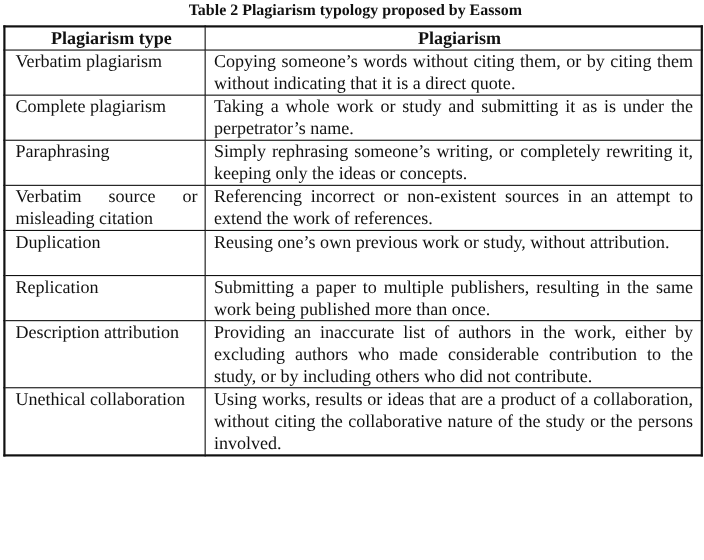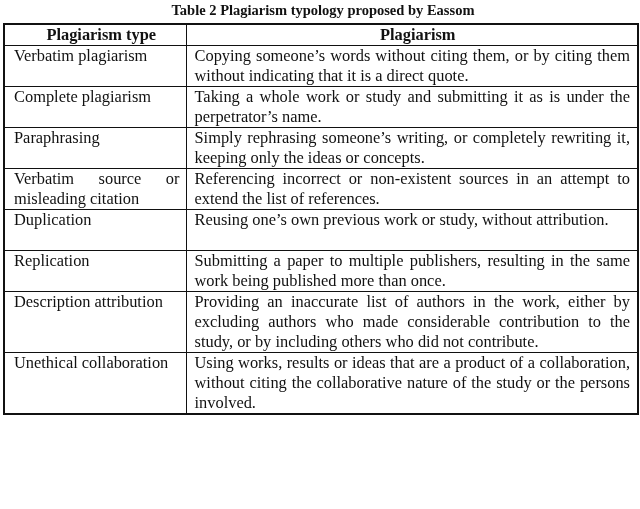--- a/index.html
+++ b/index.html
@@ -53,21 +53,21 @@
     <tr class="r2">
       <td class="type">Complete plagiarism</td>
       <td class="desc">Taking a whole work or study and submitting it as is under the perpetrator’s name.</td>
     </tr>
     <tr class="r2">
       <td class="type">Paraphrasing</td>
       <td class="desc">Simply rephrasing someone’s writing, or completely rewriting it, keeping only the ideas or concepts.</td>
     </tr>
     <tr class="r2">
       <td class="type">Verbatim source or misleading citation</td>
-      <td class="desc">Referencing incorrect or non-existent sources in an attempt to extend the list of references.</td>
+      <td class="desc">Referencing incorrect or non-existent sources in an attempt to extend the work of references.</td>
     </tr>
     <tr class="r2">
       <td class="type">Duplication</td>
       <td class="desc">Reusing one’s own previous work or study, without attribution.</td>
     </tr>
     <tr class="r2">
       <td class="type">Replication</td>
       <td class="desc">Submitting a paper to multiple publishers, resulting in the same work being published more than once.</td>
     </tr>
     <tr class="r3">

